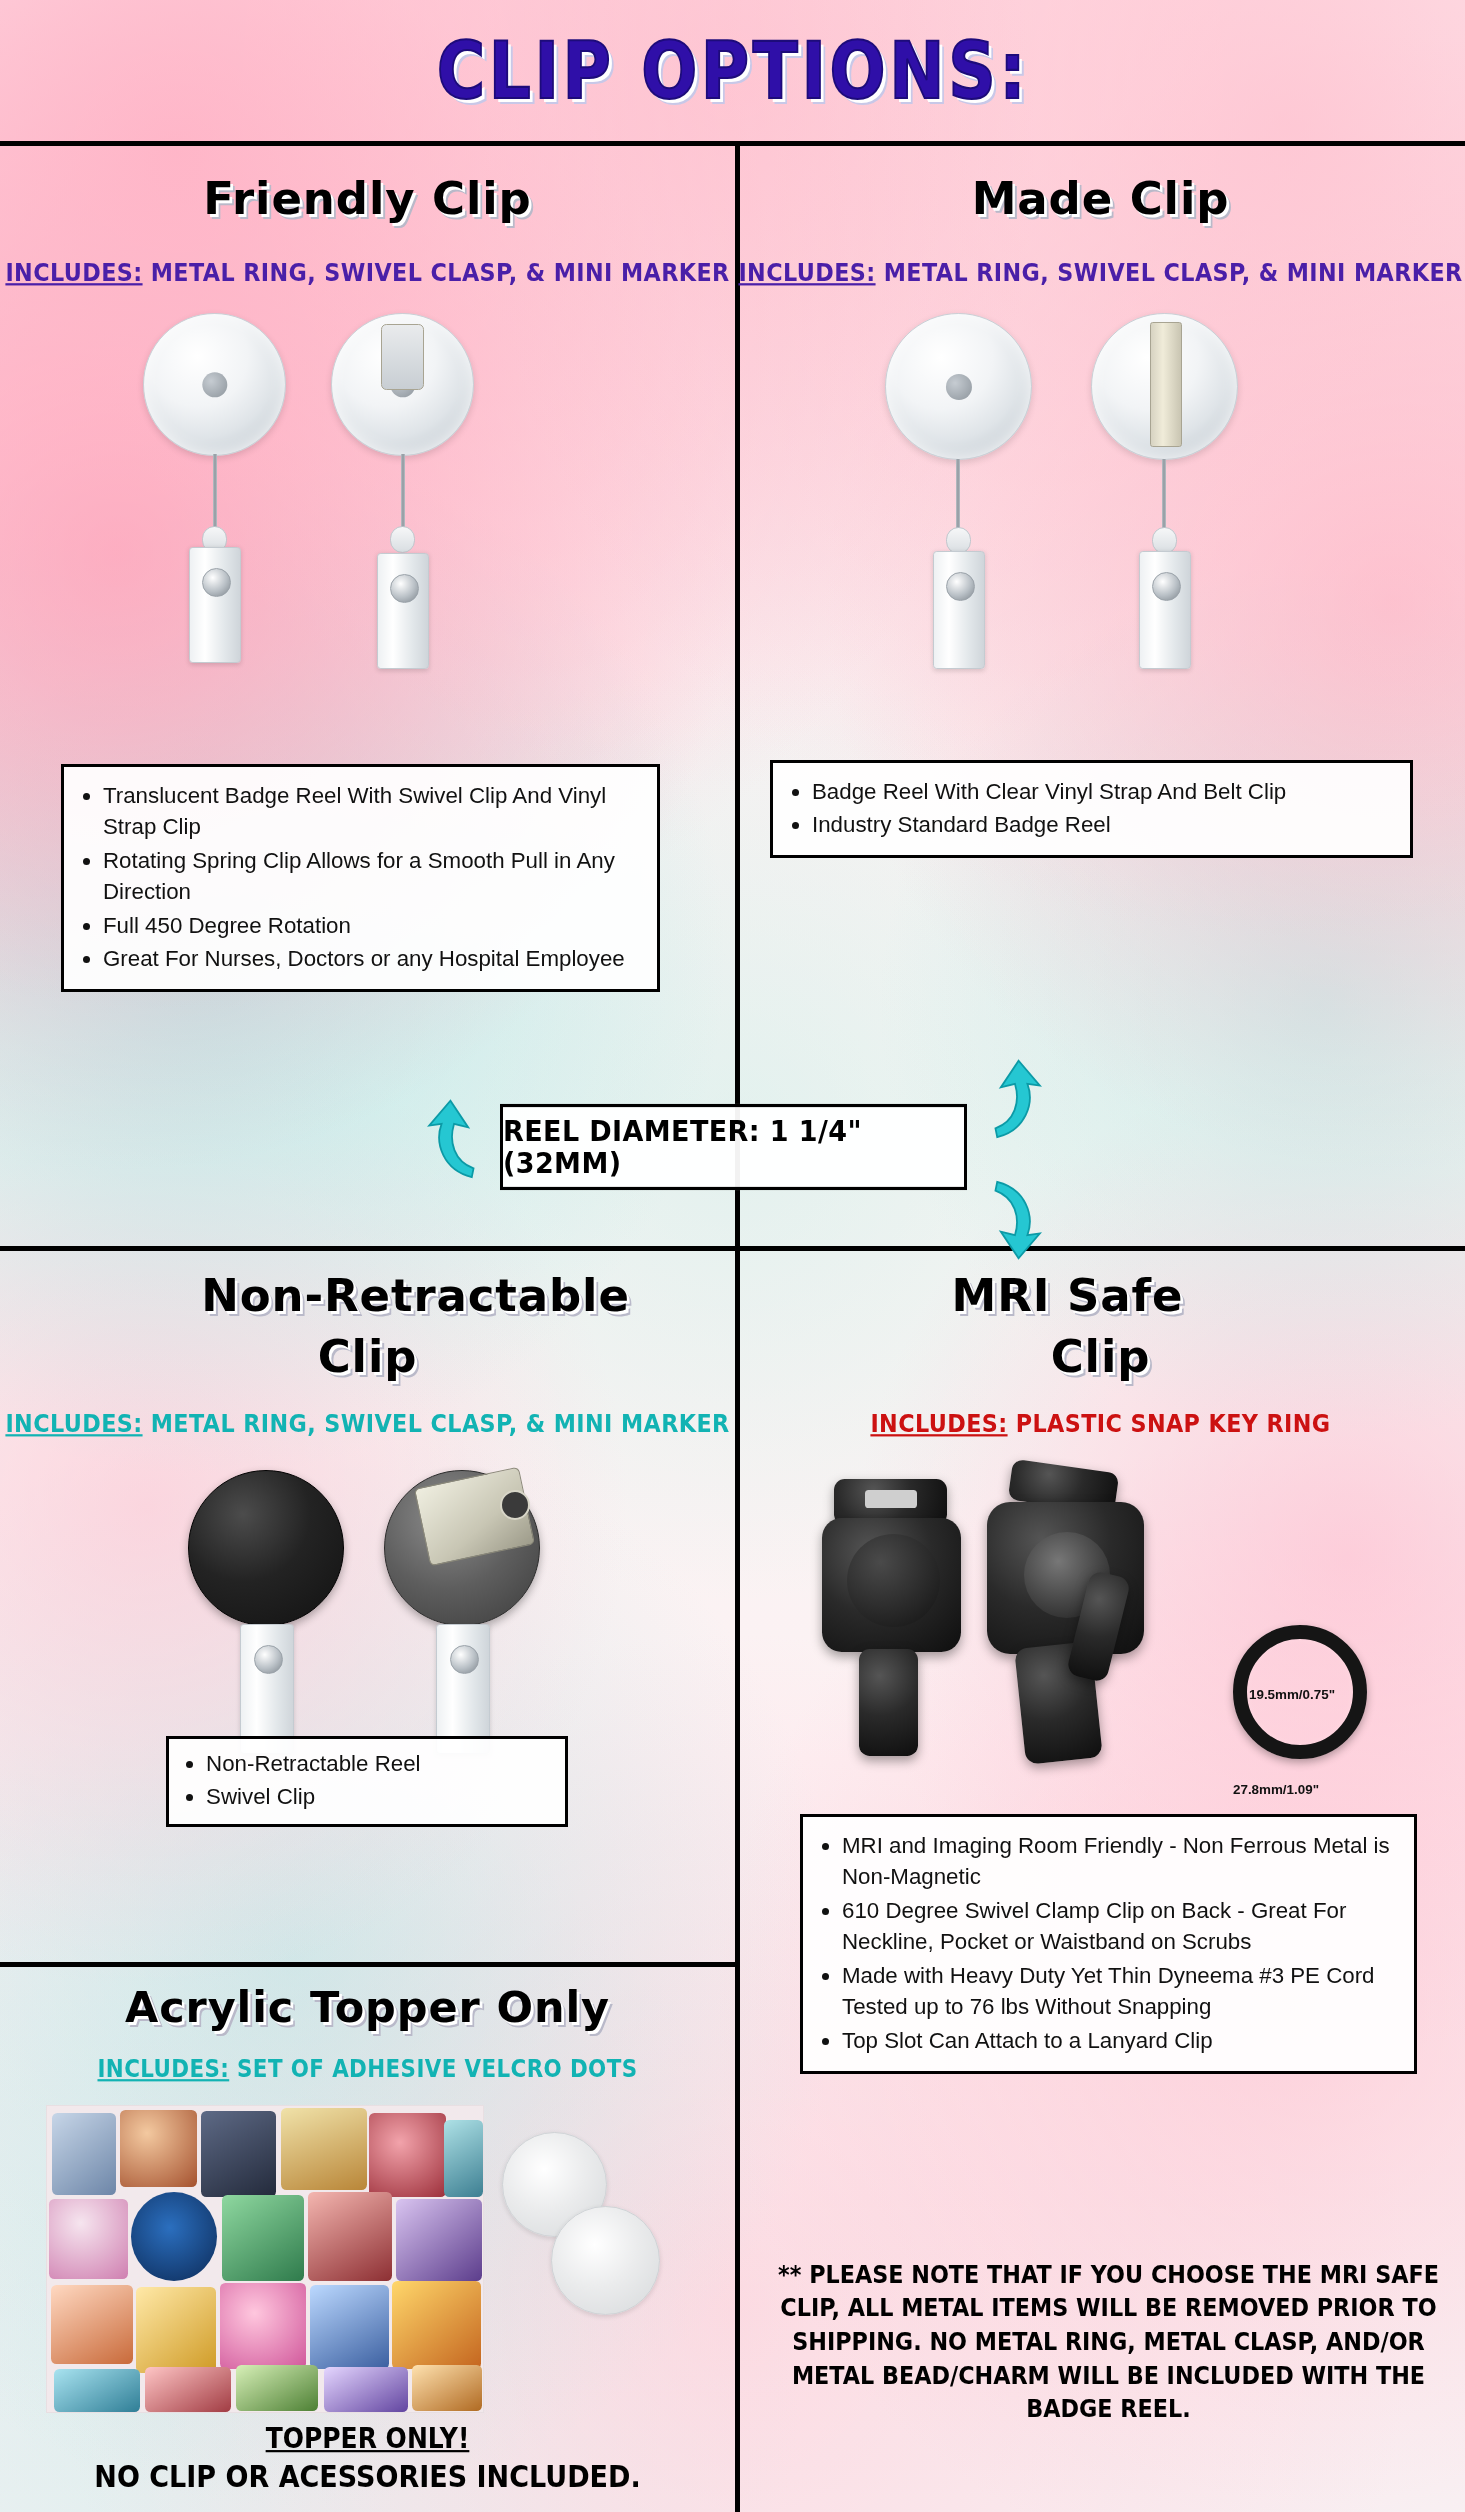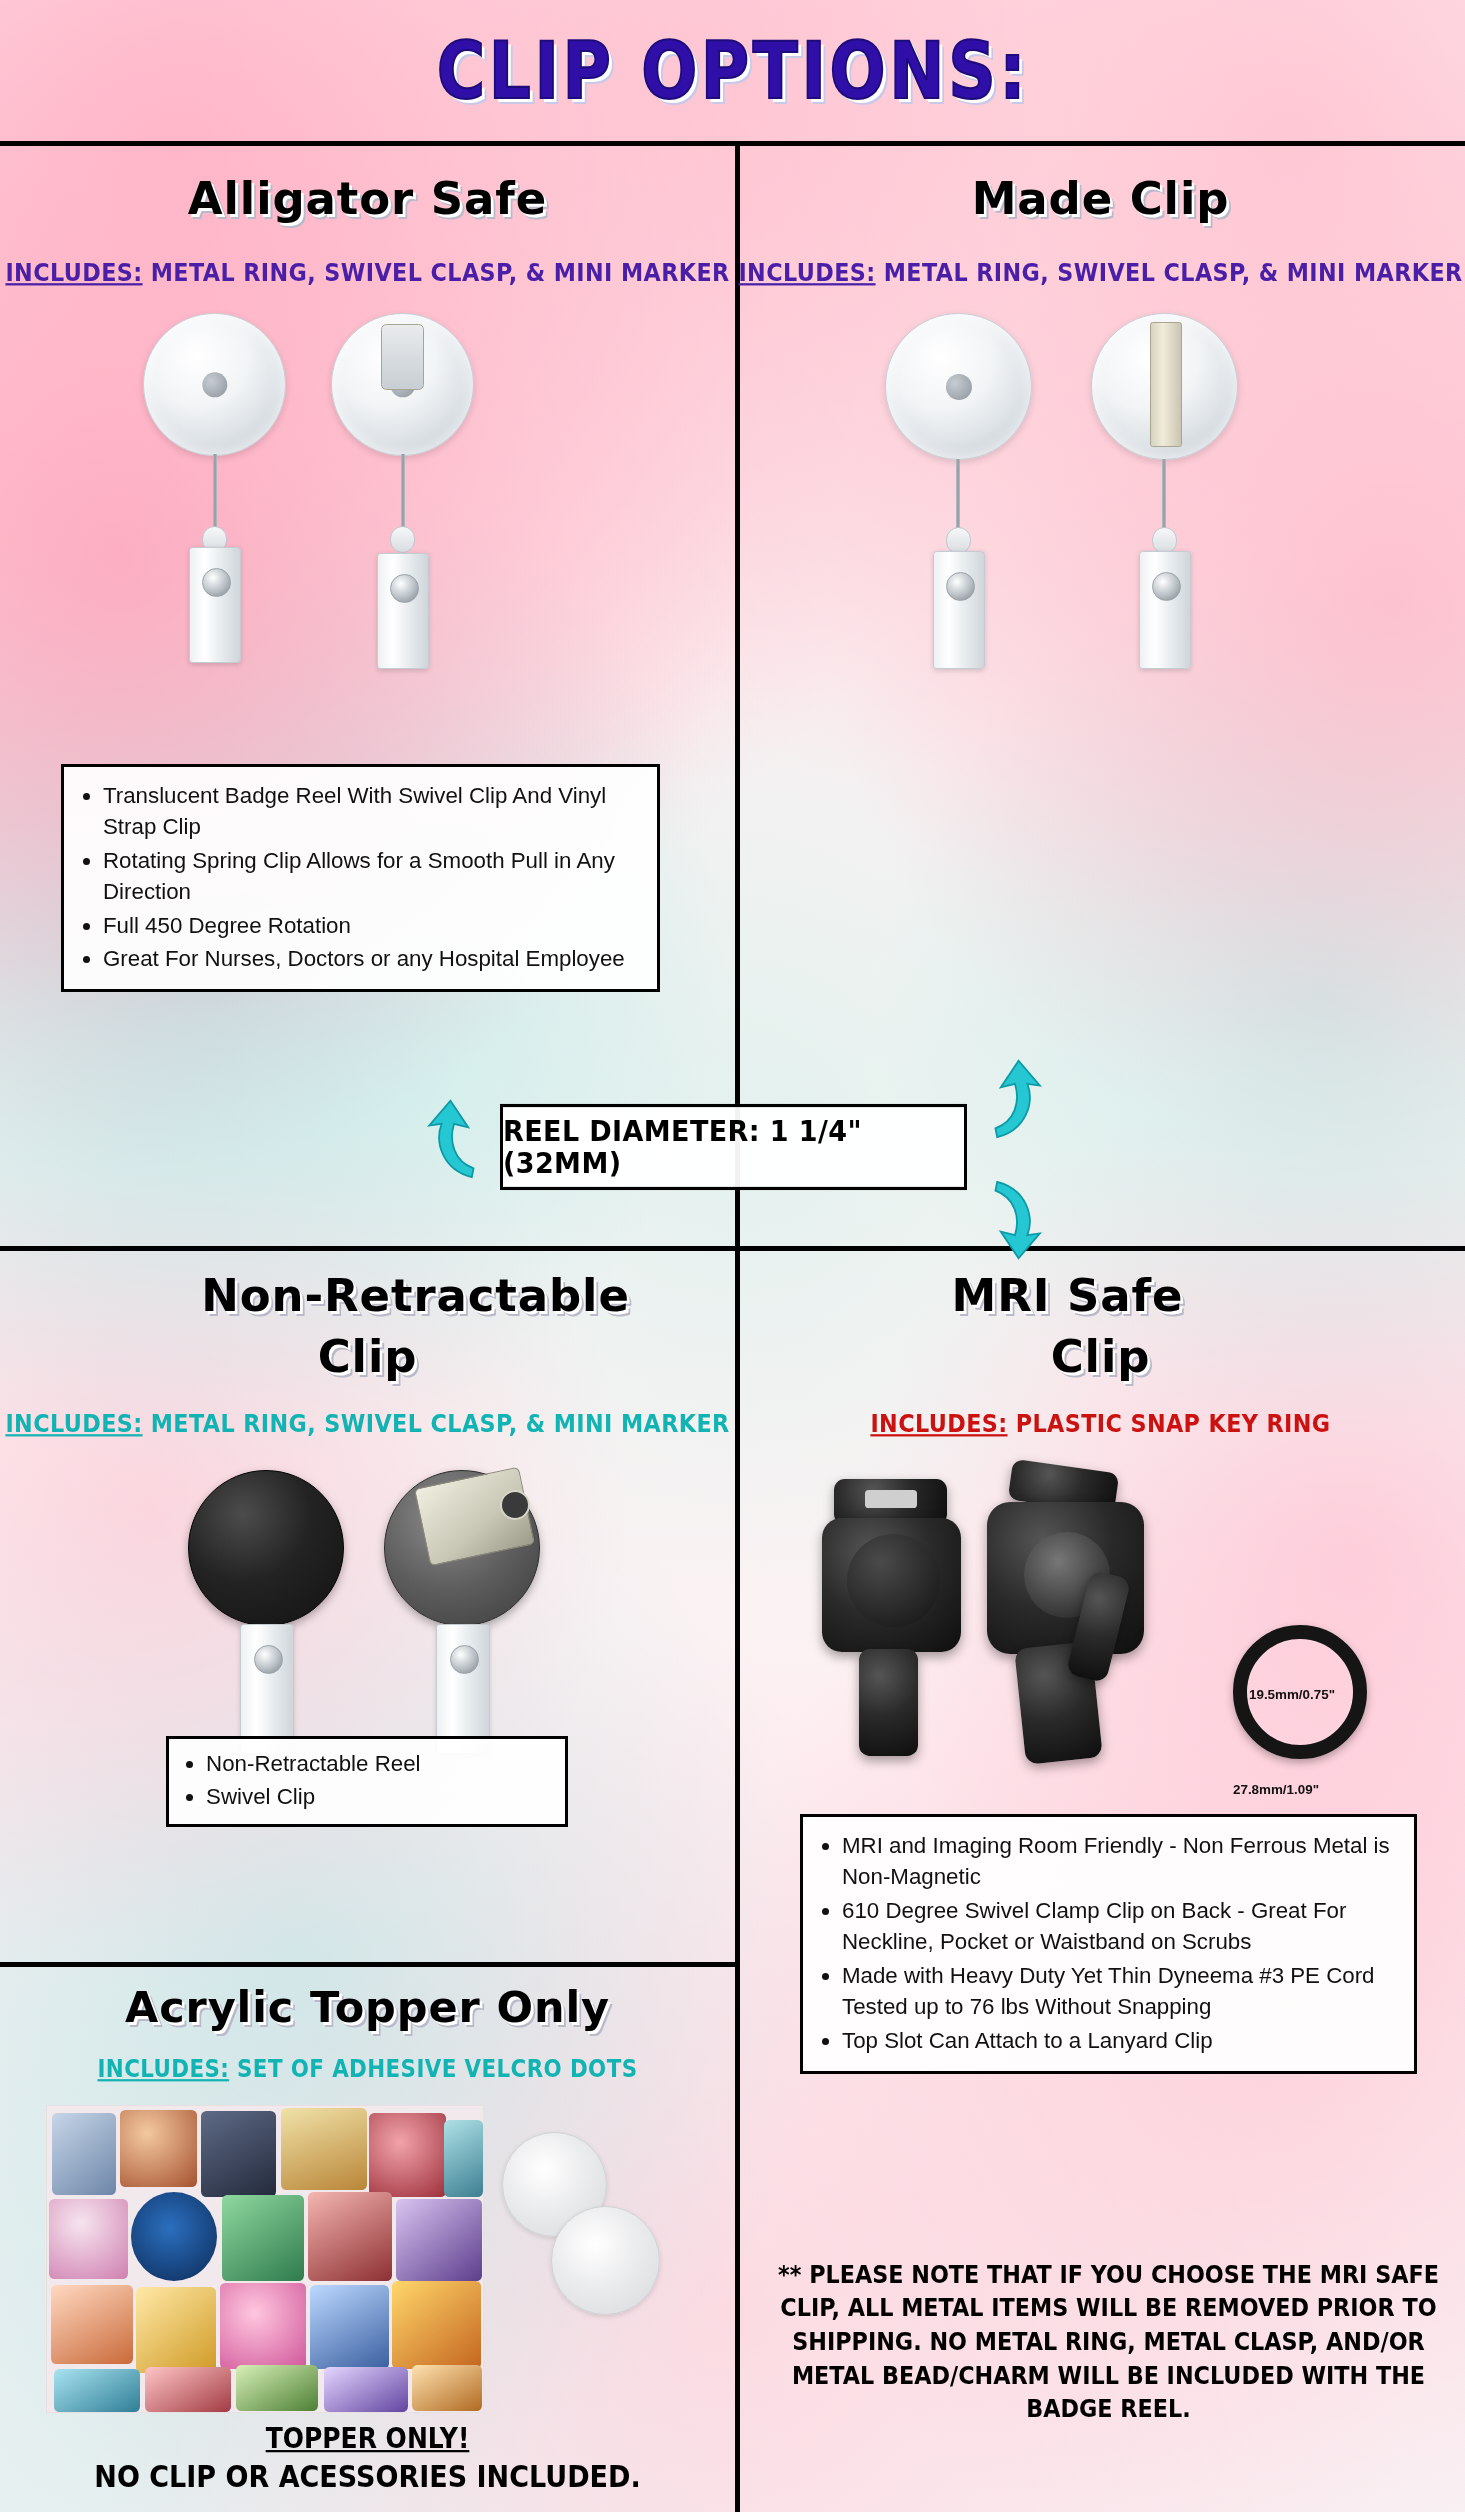--- a/index.html
+++ b/index.html
@@ -226,21 +226,21 @@
   <div class="title-bar">
     <div class="title">CLIP OPTIONS:</div>
   </div>
 
   <div class="hline" style="left:0; top:141px; width:1466px;"></div>
   <div class="vline" style="left:735px; top:141px; height:1108px;"></div>
   <div class="hline" style="left:0; top:1246px; width:1466px;"></div>
   <div class="vline" style="left:735px; top:1246px; height:1266px;"></div>
   <div class="hline" style="left:0; top:1962px; width:735px;"></div>
 
-  <div class="sec-head" style="left:0; top:172px; width:735px;">Alligator Safe</div>
+  <div class="sec-head" style="left:0; top:172px; width:735px;">Friendly Clip</div>
   <div style="position:absolute; left:0; top:259px; width:735px;">
     <div class="includes inc-purple" style="position:relative;">
       <span class="lab">INCLUDES:</span><span> METAL RING, SWIVEL CLASP, &amp; MINI MARKER</span>
     </div>
   </div>
 
   <div class="reel-wrap" style="left:116px; top:313px; width:268px; height:429px;">
     <div class="reel-body clear-reel" style="left:27px; top:0; width:143px; height:143px;"></div>
     <div class="cord" style="left:97px; top:141px; height:73px;"></div>
     <div class="sw-clip" style="left:86px; top:213px; width:25px; height:27px; border-radius:12.5px;"></div>
@@ -277,20 +277,26 @@
     <div class="strap" style="left:75px; top:238px; width:52px; height:118px;"></div>
   </div>
   <div class="reel-wrap" style="left:1064px; top:313px; width:268px; height:429px;">
     <div class="reel-body clear-reel" style="left:27px; top:0; width:147px; height:147px;"></div>
     <div class="metal-belt" style="left:86px; top:9px; width:32px; height:125px;"></div>
     <div class="cord" style="left:98px; top:146px; height:71px;"></div>
     <div class="sw-clip" style="left:88px; top:214px; width:25px; height:27px; border-radius:12.5px;"></div>
     <div class="strap" style="left:75px; top:238px; width:52px; height:118px;"></div>
   </div>
 
+  <div class="box" style="left:770px; top:760px; width:643px;">
+    <ul>
+      <li>Badge Reel With Clear Vinyl Strap And Belt Clip</li>
+      <li>Industry Standard Badge Reel</li>
+    </ul>
+  </div>
 
   <div class="diam-box" style="left:500px; top:1106px; width:467px; height:82px;">
     <span>REEL DIAMETER: 1 1/4" (32MM)</span>
   </div>
 
   <svg class="arrow" style="left:427px; top:1099px;" width="54" height="80" viewBox="0 0 60 90">
     <path d="M50 88 C18 80, 8 50, 16 28 L2 30 L26 2 L46 32 L30 28 C24 48, 30 70, 52 78 Z" fill="#25c7d2" stroke="#0c9aa6" stroke-width="2"></path>
   </svg>
   <svg class="arrow" style="left:988px; top:1059px;" width="54" height="80" viewBox="0 0 60 90">
     <path d="M10 88 C42 80, 52 50, 44 28 L58 30 L34 2 L14 32 L30 28 C36 48, 30 70, 8 78 Z" fill="#25c7d2" stroke="#0c9aa6" stroke-width="2"></path>

